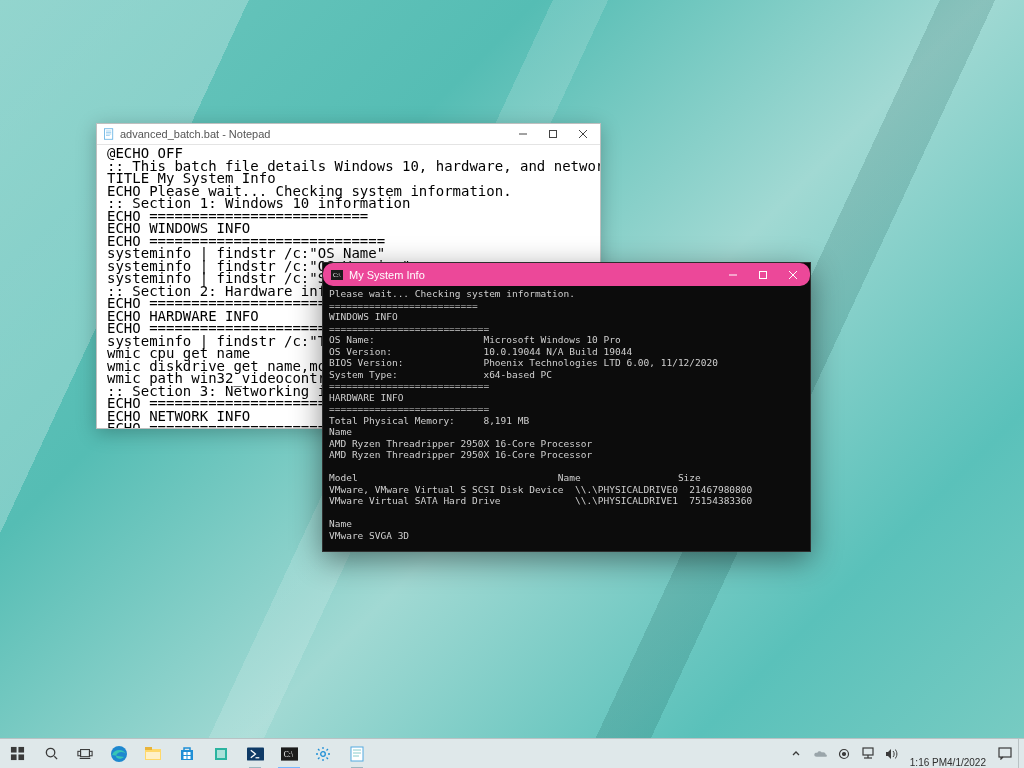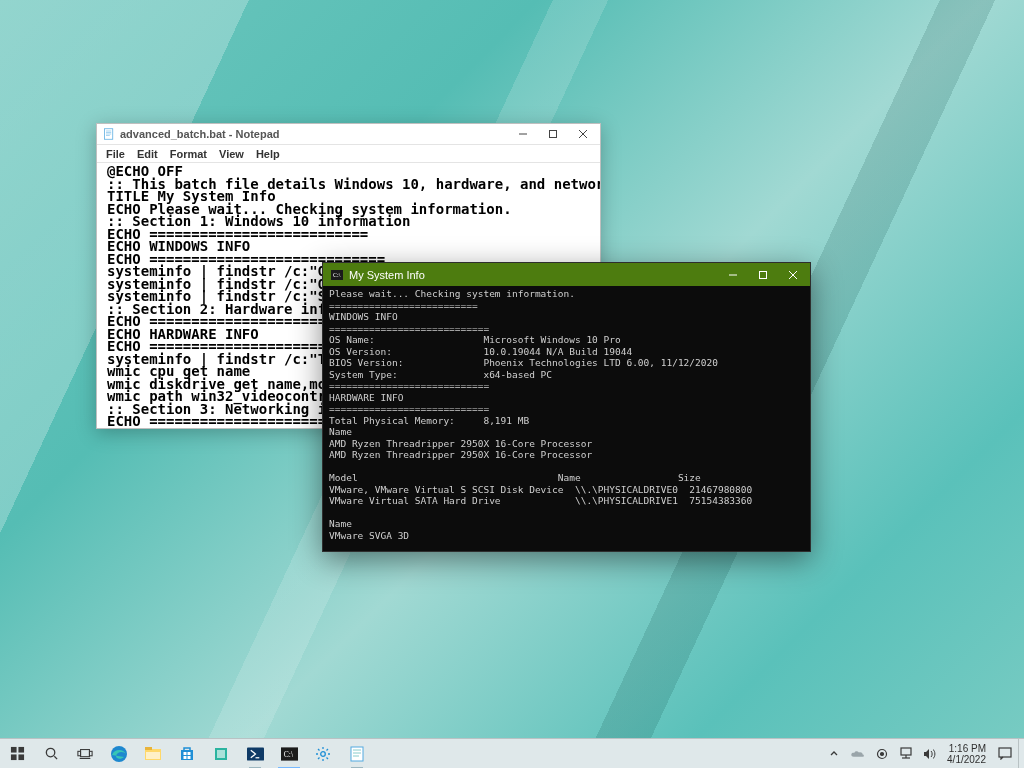--- a/index.html
+++ b/index.html
@@ -3,50 +3,50 @@
 <meta charset="utf-8">
 <style>
   * { box-sizing: border-box; }
   html, body { margin:0; padding:0; width:1024px; height:768px; overflow:hidden; font-family:"Segoe UI",Tahoma,sans-serif; }
   body { position:relative; background:linear-gradient(135deg,#6fc7be 0%,#55bdb4 30%,#a1d9d3 55%,#5ac1ba 80%,#7accc3 100%); }
   body::before { content:""; position:absolute; inset:0; background:
      linear-gradient(115deg, rgba(255,255,255,0.25) 0 18%, transparent 18% 40%, rgba(255,255,255,0.15) 40% 44%, transparent 44% 68%, rgba(0,60,55,0.15) 68% 72%, transparent 72% 100%);
      pointer-events:none; }
 
   
-  .notepad { position:absolute; left:96px; top:123px; width:505px; height:306px; background:#fff; border:1px solid #bfbfbf; box-shadow:0 4px 18px rgba(0,0,0,.25); display:flex; flex-direction:column;font-weight:bold; }
+  .notepad { position:absolute; left:96px; top:123px; width:505px; height:306px; background:#fff; border:1px solid #bfbfbf; box-shadow:0 4px 18px rgba(0,0,0,.25); display:flex; flex-direction:column; }
   .np-titlebar { height:21px; display:flex; align-items:center; padding:0 2px 0 6px; font-size:11px; color:#555; background:#fff; border-bottom:1px solid #e4e4e4; }
   .np-icon { width:12px; height:12px; margin-right:5px; display:inline-flex; align-items:center; justify-content:center; }
   .np-title { flex:1; white-space:nowrap; }
   .winbtns { display:flex; }
   .winbtn { width:30px; height:20px; display:flex; align-items:center; justify-content:center; color:#444; }
   .winbtn svg { display:block; }
   .np-menu { height:18px; display:flex; align-items:center; gap:2px; padding:0 4px; font-size:11px; color:#333; border-bottom:1px solid #e4e4e4; }
   .np-menu span { padding:1px 5px; }
   .np-body { flex:1; padding:2px 2px 2px 10px; font-family:Consolas,"Lucida Console",monospace; font-size:14px; line-height:12.5px; color:#000; white-space:pre; overflow:hidden; position:relative;}
 
   
   .cmd { position:absolute; left:322px; top:262px; width:489px; height:290px; background:#0c0c0c; border:1px solid #2e2e2e; box-shadow:0 8px 28px rgba(0,0,0,.45); display:flex; flex-direction:column; }
-  .cmd-titlebar { height:23px; background:#4d7c0f; color:#fff; display:flex; align-items:center; padding:0 2px 0 7px; font-size:11px; }
+  .cmd-titlebar { height:23px; background:#ec4899; color:#fff; display:flex; align-items:center; padding:0 2px 0 7px; font-size:11px;border-radius:10px; }
   .cmd-icon { width:13px; height:13px; margin-right:6px; display:inline-flex; align-items:center; justify-content:center; }
   .cmd-title { flex:1; }
   .cmd .winbtn { width:30px; height:22px; color:#fff; }
   .cmd .winbtn.close { background:transparent; }
   .cmd-body { flex:1; padding:2px 6px 4px 6px; font-family:Consolas,"Lucida Console",monospace; font-size:9.5px; line-height:11.5px; color:#cfcfcf; white-space:pre; overflow:hidden; letter-spacing:0;border-radius:12px; }
 
   
   .taskbar { position:absolute; left:0; bottom:0; width:100%; height:30px; background:#dfe8ea; border-top:1px solid #b9c2c4; display:flex; align-items:stretch; }
   .tb-left { display:flex; align-items:center; }
   .tb-btn { width:34px; height:30px; display:flex; align-items:center; justify-content:center; position:relative; }
   .tb-btn.active::after { content:""; position:absolute; bottom:0; left:6px; right:6px; height:2px; background:#76b9ff; }
   .tb-btn.has-window::after { content:""; position:absolute; bottom:0; left:11px; right:11px; height:2px; background:#9db7c0; }
   .tb-spacer { flex:1; }
   .tray { display:flex; align-items:center; gap:9px; padding:0 6px 0 4px; color:#3a3a3a; }
   .tray .ico { width:15px; height:15px; display:flex; align-items:center; justify-content:center; }
-  .clock { display:flex; flex-direction:column; align-items:flex-end; justify-content:center; font-size:10px; line-height:11px; padding:0 6px 0 4px; color:#2f2f2f; }
+  .clock { display:flex; flex-direction:row; align-items:flex-end; justify-content:center; font-size:10px; line-height:11px; padding:0 6px 0 4px; color:#2f2f2f; }
   .showdesk { width:6px; height:100%; border-left:1px solid #b9c2c4; }
 
   svg { pointer-events:none; }
 </style>
 </head>
 <body>
 
 <div class="notepad">
   <div class="np-titlebar">
     <span class="np-icon">
@@ -71,27 +71,20 @@
           </svg>
         </div>
       <div class="winbtn">
           <svg width="10" height="10" viewBox="0 0 10 10">
             <line x1="1" y1="1" x2="9" y2="9" stroke="#444"></line>
             <line x1="9" y1="1" x2="1" y2="9" stroke="#444"></line>
           </svg>
         </div>
     </div>
   </div>
-  <div class="np-menu">
-    <span>File</span>
-    <span>Edit</span>
-    <span>Format</span>
-    <span>View</span>
-    <span>Help</span>
-  </div>
   <div class="np-body"><span>@ECHO OFF
 :: This batch file details Windows 10, hardware, and networking configuration.
 TITLE My System Info
 ECHO Please wait... Checking system information.
 :: Section 1: Windows 10 information
 ECHO ==========================
 ECHO WINDOWS INFO
 ECHO ============================
 systeminfo | findstr /c:"OS Name"
 systeminfo | findstr /c:"OS Version"

